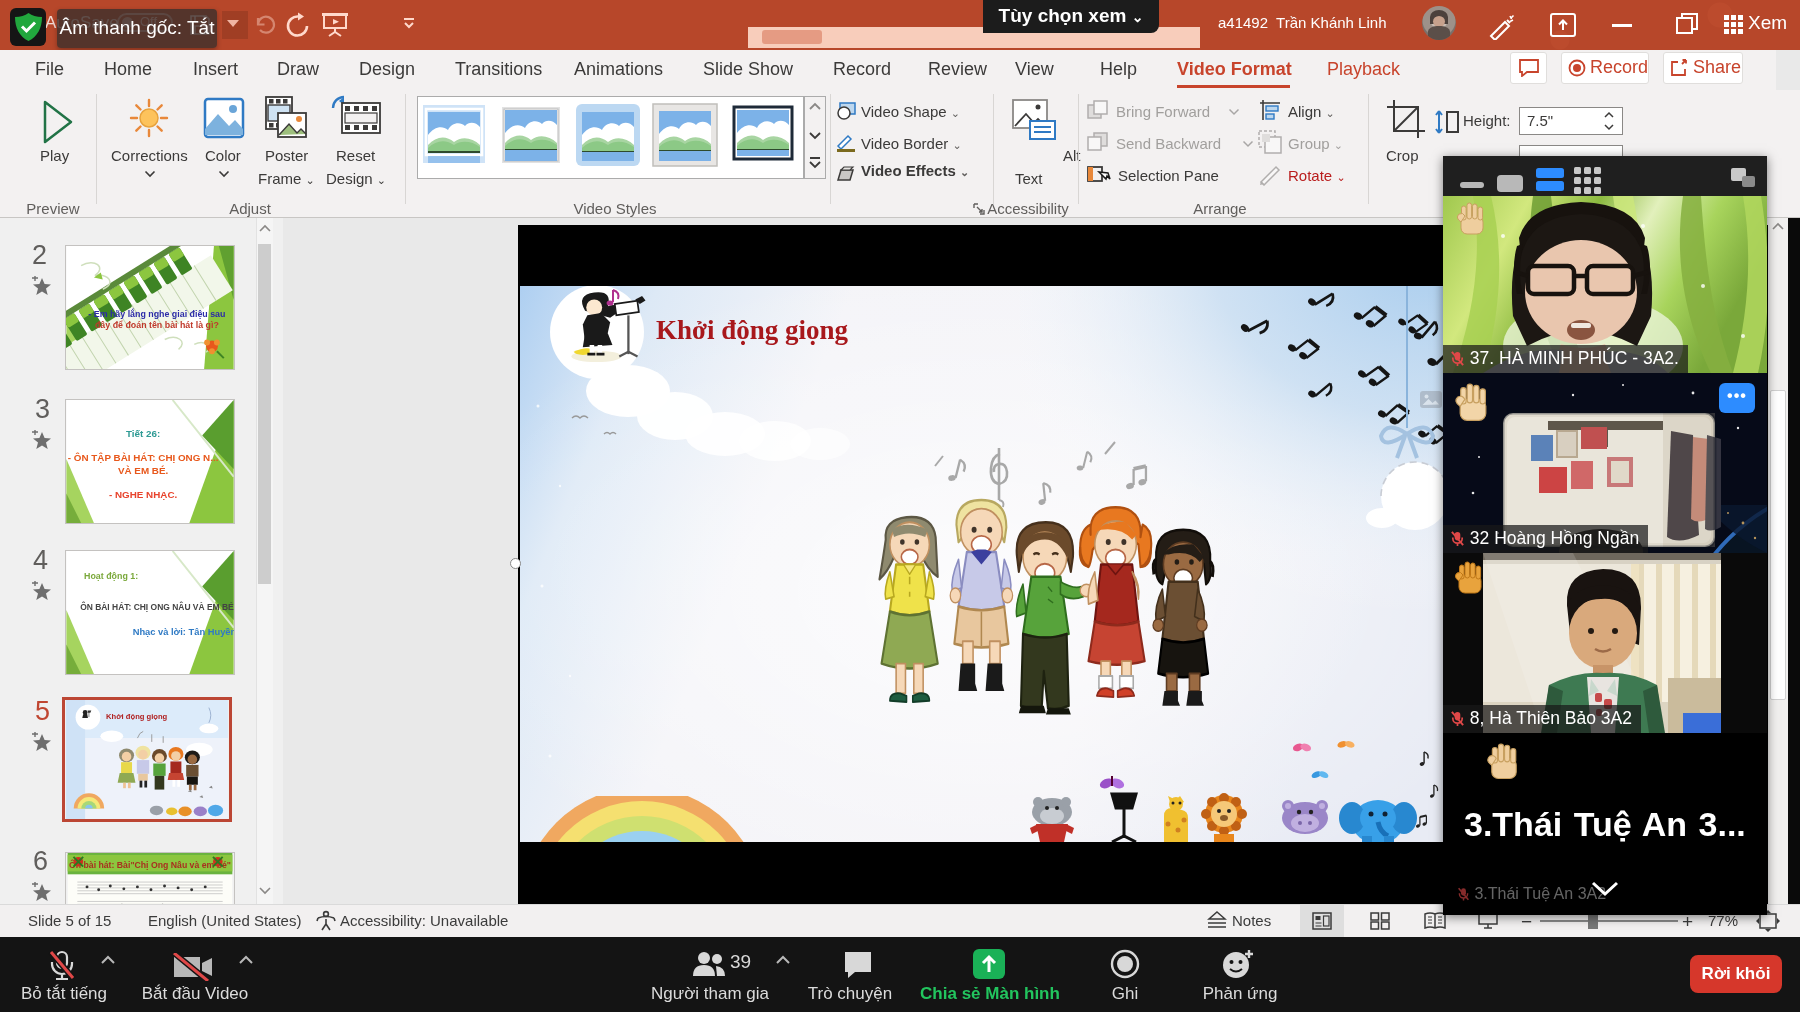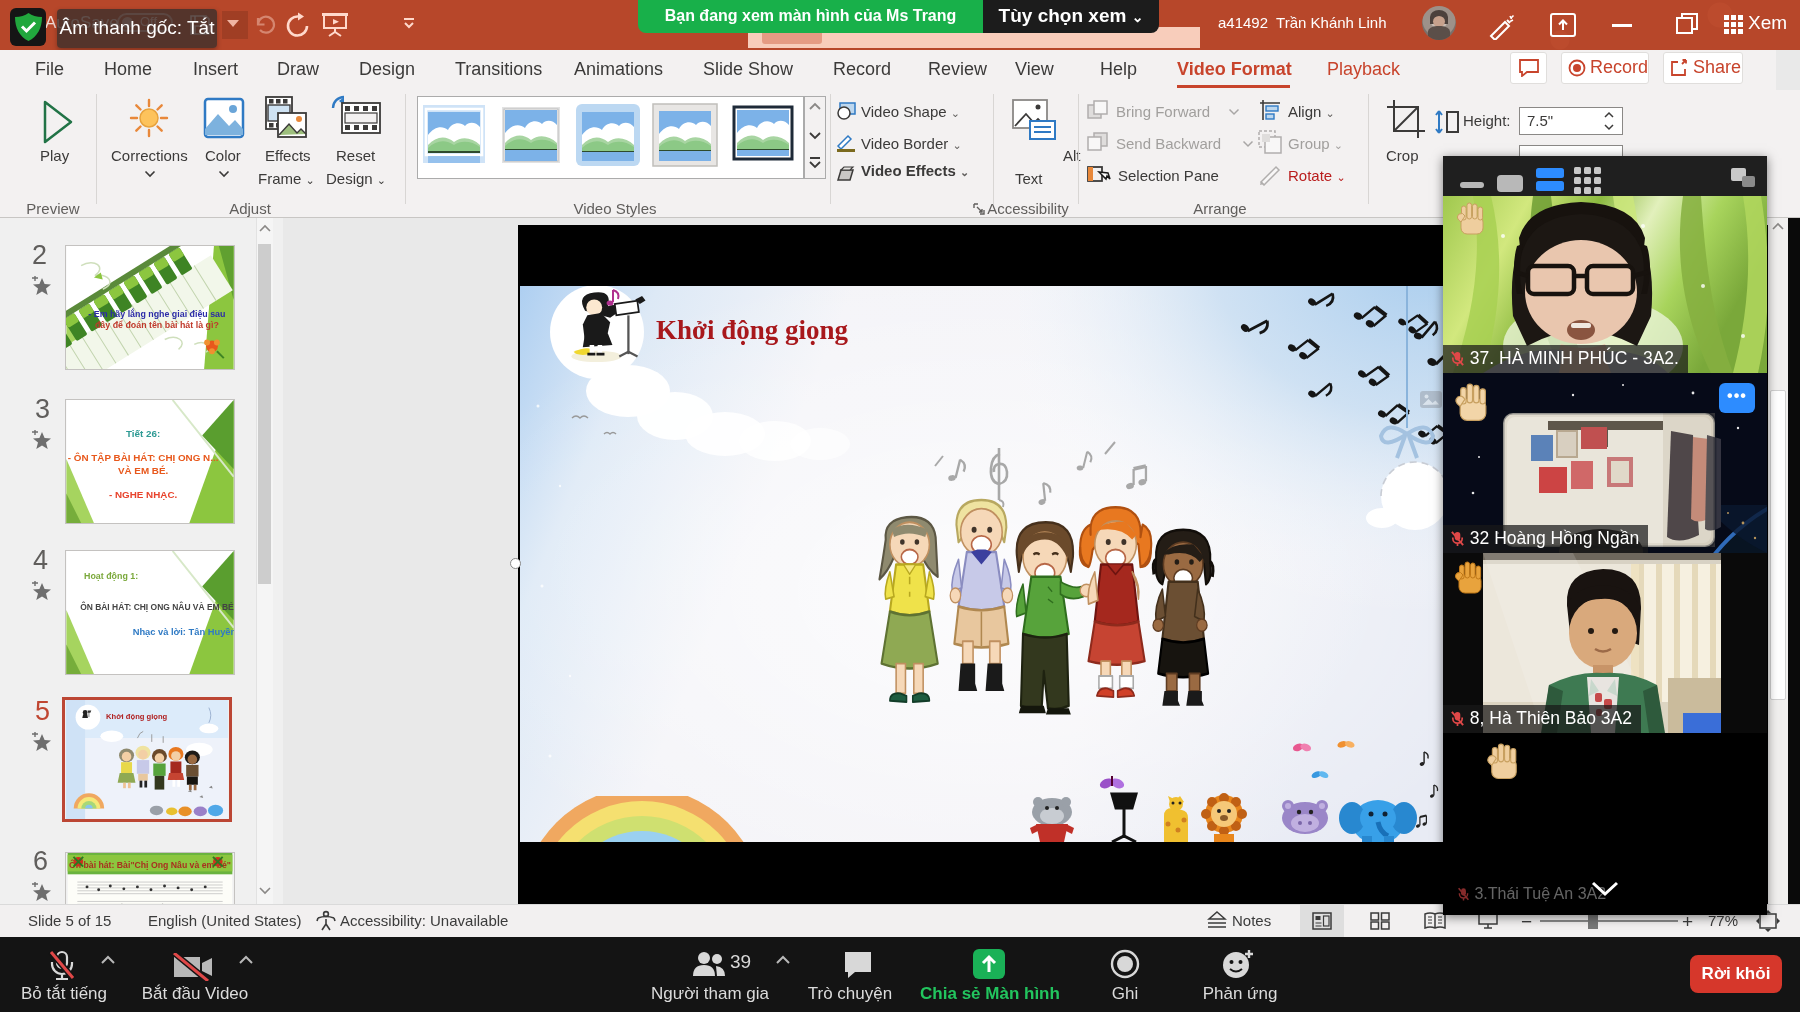--- a/index.html
+++ b/index.html
@@ -113,21 +113,20 @@
         </g>
       </svg>
     <div class="abs" style="left:1748px;top:12px;color:#fff;font-size:19px;">Xem</div>
 
     <div class="abs" style="left:10px;top:8px;width:36px;height:38px;background:#151515;border-radius:6px;"></div>
     <svg class="abs" style="left:15px;top:13px;" width="27" height="28" viewBox="0 0 27 28">
         <path d="M13.5 0C17 2.5 21.5 4 27 4c0 11-4.5 19.5-13.5 24C4.5 23.5 0 15 0 4 5.5 4 10 2.5 13.5 0z" fill="#21a73d"></path>
         <path d="M7 13.5l4.5 4.5L20 9.5" fill="none" stroke="#fff" stroke-width="3"></path>
       </svg>
 
-    <div class="abs" style="left:638px;top:0;width:345px;height:33px;background:#18b04a;border-radius:0 0 0 8px;color:#fff;font-size:16px;white-space:nowrap;font-weight:bold;text-align:center;line-height:32px;">Bạn đang xem màn hình của Ms Trang</div>
     <div class="abs" style="left:983px;top:0;width:176px;height:33px;background:#1c1c1c;border-radius:0 0 8px 0;color:#fff;font-size:19px;font-weight:bold;text-align:center;line-height:32px;">Tùy chọn xem&nbsp;<span style="font-size:14px;">⌄</span></div>
 
     <div class="abs" style="left:57px;top:9px;width:160px;height:39px;background:rgba(62,48,44,.82);border-radius:4px;color:#fff;font-size:19px;text-align:center;line-height:38px;box-shadow:0 2px 5px rgba(0,0,0,.3);">Âm thanh gốc: Tắt</div>
   </div>
   <div id="menubar">
     <div class="menuitem" style="left:35px;">File</div>
     <div class="menuitem" style="left:104px;">Home</div>
     <div class="menuitem" style="left:193px;">Insert</div>
     <div class="menuitem" style="left:277px;">Draw</div>
     <div class="menuitem" style="left:359px;">Design</div>
@@ -197,21 +196,21 @@
           <rect x="19" y="4" width="4.5" height="4.5"></rect>
           <rect x="5" y="28" width="4.5" height="4.5"></rect>
           <rect x="12" y="28" width="4.5" height="4.5"></rect>
           <rect x="19" y="28" width="4.5" height="4.5"></rect>
         </g>
         <rect x="4" y="10" width="22" height="16" fill="#cfe3f3" stroke="#3b3a39" stroke-width="1.4"></rect>
         <rect x="14" y="18" width="28" height="24" fill="#fff" stroke="#3b3a39" stroke-width="1.8"></rect>
         <circle cx="35" cy="24" r="3" fill="#e8883a"></circle>
         <path d="M15 40l10-11 8 9 4-4 5 5" fill="#9dbf7d" stroke="#3b3a39" stroke-width="1.4"></path>
       </svg>
-    <div class="abs rlabel" style="left:265px;top:57px;">Effects</div>
+    <div class="abs rlabel" style="left:265px;top:57px;">Poster</div>
     <div class="abs rlabel" style="left:258px;top:80px;">Frame <span style="font-size:11px;">⌄</span></div>
     <svg class="abs" style="left:330px;top:5px;" width="52" height="46" viewBox="0 0 52 46">
         <path d="M14 2 A11 11 0 0 0 3 13" fill="none" stroke="#2f7ac4" stroke-width="2.4"></path>
         <path d="M14 6l-5-4 5-4z" fill="#2f7ac4" transform="translate(0,4)"></path>
         <rect x="12" y="8" width="38" height="30" fill="#fff" stroke="#3b3a39" stroke-width="1.8"></rect>
         <g fill="#3b3a39">
           <rect x="15" y="11" width="5" height="5"></rect>
           <rect x="24" y="11" width="5" height="5"></rect>
           <rect x="33" y="11" width="5" height="5"></rect>
           <rect x="42" y="11" width="5" height="5"></rect>
@@ -1294,20 +1293,21 @@
       <svg class="abs" style="left:44px;top:10px;" width="34" height="40" viewBox="0 0 30 36">
           <g fill="#efce9e" stroke="#c8a060" stroke-width="1">
             <rect x="4" y="14" width="22" height="18" rx="6"></rect>
             <rect x="4.5" y="4" width="4.6" height="14" rx="2.3"></rect>
             <rect x="10" y="1" width="4.6" height="16" rx="2.3"></rect>
             <rect x="15.5" y="2" width="4.6" height="15" rx="2.3"></rect>
             <rect x="21" y="5" width="4.6" height="13" rx="2.3"></rect>
             <path d="M4 20 Q-2 16 2 12 q4-2 6 2z"></path>
           </g>
         </svg>
+      <div class="abs" style="left:21px;top:72px;width:310px;color:#fff;font-size:34px;word-spacing:2px;font-weight:bold;">3.Thái Tuệ An 3...</div>
       <div class="abs" style="left:14px;top:152px;color:rgba(200,200,200,.5);font-size:16px;"><svg width="13" height="14" viewBox="0 0 16 16" style="vertical-align:-2px;opacity:.6">
             <g fill="none" stroke="#e04848" stroke-width="1.8">
               <rect x="5" y="1" width="6" height="9" rx="3" fill="#e04848" stroke="none"></rect>
               <path d="M3 7v1a5 5 0 0 0 10 0V7M8 13v3"></path>
             </g>
             <path d="M2 1l12 14" stroke="#e04848" stroke-width="2"></path>
           </svg> 3.Thái Tuệ An 3A2</div>
       <svg class="abs" style="left:148px;top:148px;" width="28" height="16" viewBox="0 0 28 16">
           <path d="M2 2l12 11L26 2" fill="none" stroke="#fff" stroke-width="3"></path>
         </svg>

